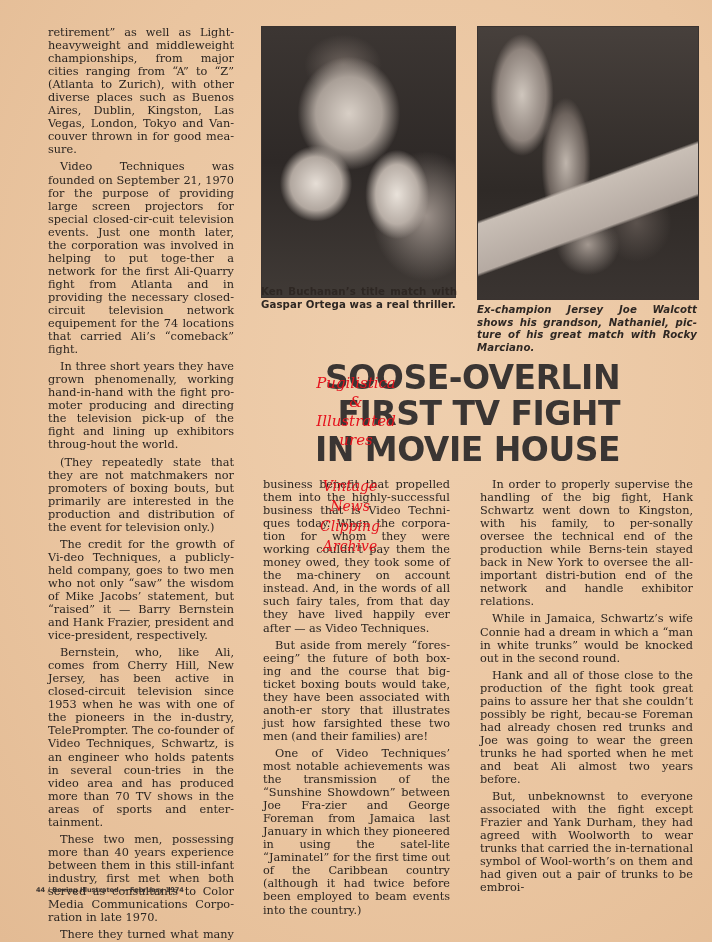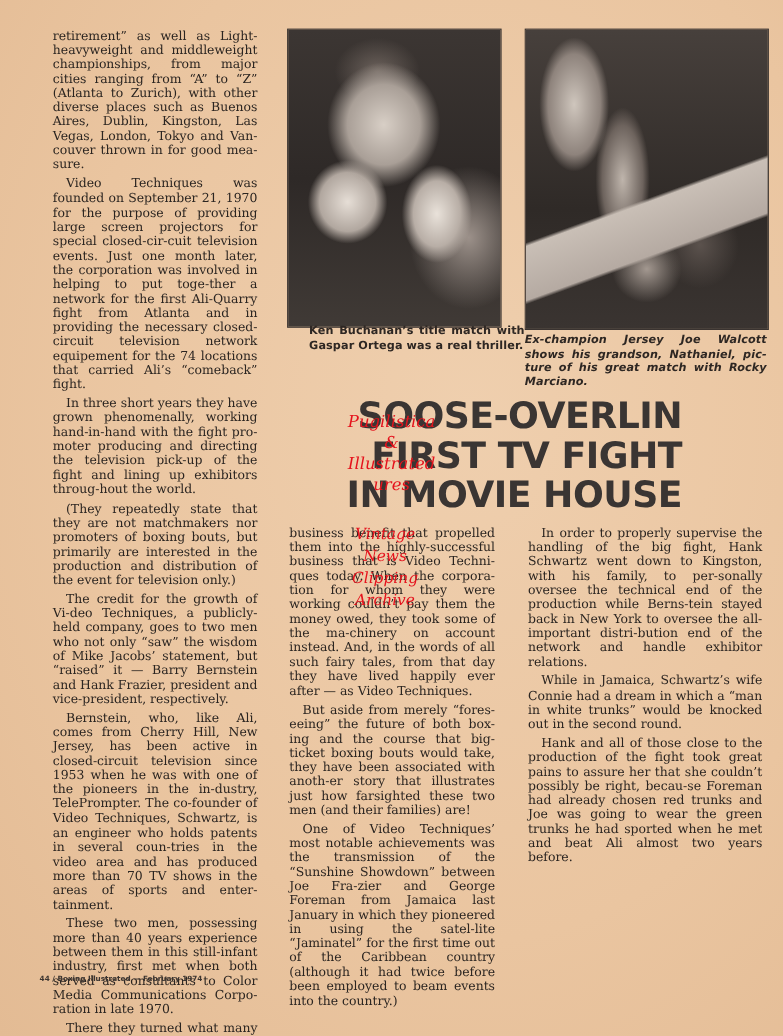--- a/index.html
+++ b/index.html
@@ -51,21 +51,21 @@
   .caption {
     position: absolute;
     font-family: "DejaVu Sans", sans-serif;
     font-weight: bold;
     font-size: 10.2px;
     line-height: 12.6px;
     color: #2e2723;
     text-align: justify;
     letter-spacing: 0.1px;
   }
-  #caption1 { left: 261px; top: 296px; width: 196px; margin-left: 20px; }
+  #caption1 { left: 261px; top: 286px; width: 196px; }
   #caption2 { left: 477px; top: 304px; width: 220px; font-style: italic; }
 
   .headline {
     position: absolute;
     left: 286px; top: 360px; width: 334px;
     font-family: "DejaVu Sans", sans-serif;
     font-weight: bold;
     font-size: 33px;
     line-height: 36px;
     text-align: right;
@@ -126,20 +126,21 @@
   <div class="col" id="col2">
     <p class="first">business benefit that propelled them into the highly-successful business that is Video Techni-ques today. When the corpora-tion for whom they were working couldn’t pay them the money owed, they took some of the ma-chinery on account instead. And, in the words of all such fairy tales, from that day they have lived happily ever after — as Video Techniques.</p>
     <p>But aside from merely “fores-eeing” the future of both box-ing and the course that big-ticket boxing bouts would take, they have been associated with anoth-er story that illustrates just how farsighted these two men (and their families) are!</p>
     <p>One of Video Techniques’ most notable achievements was the transmission of the “Sunshine Showdown” between Joe Fra-zier and George Foreman from Jamaica last January in which they pioneered in using the satel-lite “Jaminatel” for the first time out of the Caribbean country (although it had twice before been employed to beam events into the country.)</p>
   </div>
 
   <div class="col" id="col3">
     <p>In order to properly supervise the handling of the big fight, Hank Schwartz went down to Kingston, with his family, to per-sonally oversee the technical end of the production while Berns-tein stayed back in New York to oversee the all-important distri-bution end of the network and handle exhibitor relations.</p>
     <p>While in Jamaica, Schwartz’s wife Connie had a dream in which a “man in white trunks” would be knocked out in the second round.</p>
     <p>Hank and all of those close to the production of the fight took great pains to assure her that she couldn’t possibly be right, becau-se Foreman had already chosen red trunks and Joe was going to wear the green trunks he had sported when he met and beat Ali almost two years before.</p>
+    <p>But, unbeknownst to everyone associated with the fight except Frazier and Yank Durham, they had agreed with Woolworth to wear trunks that carried the in-ternational symbol of Wool-worth’s on them and had given out a pair of trunks to be embroi-</p>
   </div>
 
   <div class="watermark" id="wm1">
     <div>Pugilistica</div>
     <div>&amp;</div>
     <div>Illustrated</div>
     <div>ures</div>
   </div>
 
   <div class="watermark" id="wm2">

